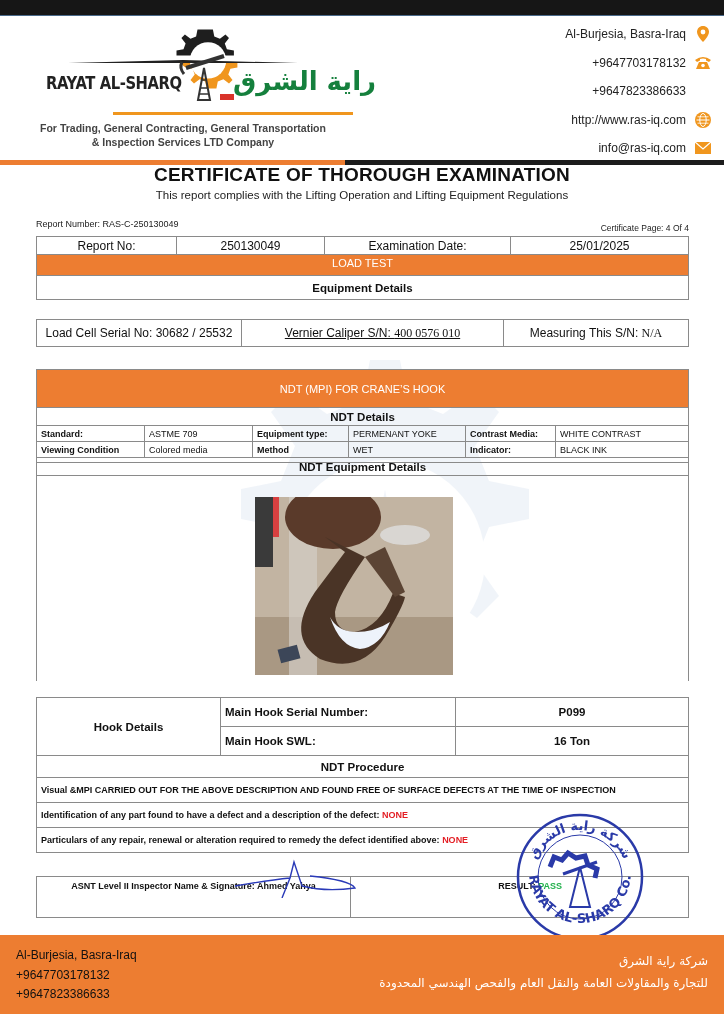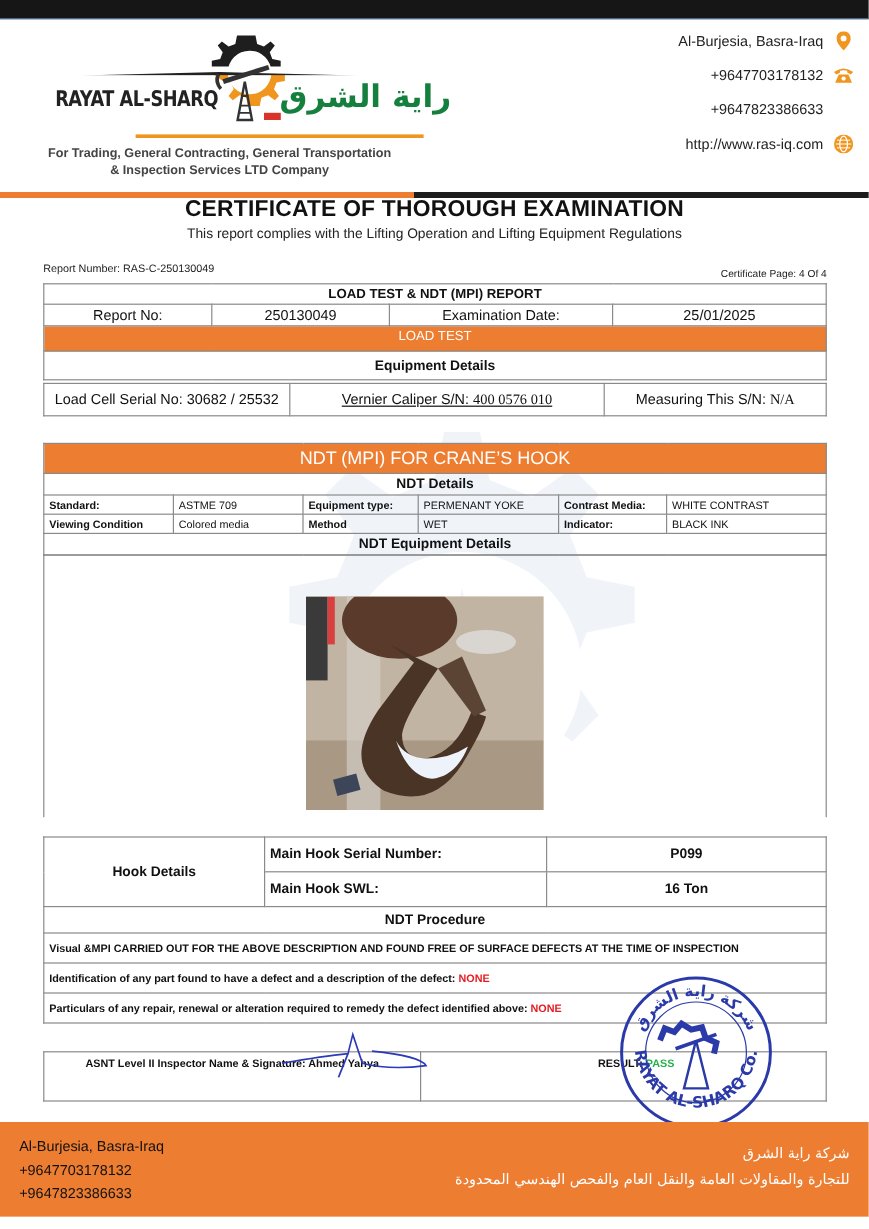--- a/index.html
+++ b/index.html
@@ -45,21 +45,21 @@
   .serif { font-family: "Liberation Serif", serif; }
 
   #t1 { top: 236px; }
   #t1 tr.r-title td { height: 17px; font-size: 11px; font-weight: bold; }
   #t1 tr.r-report td { height: 18px; font-size: 12px; }
   #t1 tr.r-load td { height: 21px; vertical-align: top; padding-top: 2px; }
   #t1 tr.r-eq td { height: 24px; font-size: 11.5px; font-weight: bold; }
 
   #t2 { top: 369px; }
   #t2 td { font-size: 9px; height: 16px; }
-  #t2 tr.r-ndt-title td { height: 25px; font-size: 15px; }
+  #t2 tr.r-ndt-title td { height: 38px; font-size: 11px; }
   #t2 tr.r-sub td { height: 18px; font-size: 11.5px; font-weight: bold; }
   #t2 .lbl { font-weight: bold; }
 
   #t3 { top: 697px; }
   #t3 td { font-size: 11.5px; }
   #t3 tr.r-hook td { height: 29px; }
   #t3 tr.r-proc td { height: 22px; font-weight: bold; }
   #t3 tr.r-line td { height: 25px; font-size: 9px; font-weight: bold; }
   .red { color: #e31e24; }
   .green { color: #22b14c; }
@@ -133,20 +133,29 @@
     <span class="ic">
       <svg width="16" height="16" viewBox="0 0 16 16">
           <circle cx="8" cy="8" r="8" fill="#f0961e"></circle>
           <ellipse cx="8" cy="8" rx="3.2" ry="6.5" fill="none" stroke="#fff" stroke-width="1"></ellipse>
           <line x1="1.5" y1="8" x2="14.5" y2="8" stroke="#fff" stroke-width="1"></line>
           <line x1="2.5" y1="4.8" x2="13.5" y2="4.8" stroke="#fff" stroke-width="0.8"></line>
           <line x1="2.5" y1="11.2" x2="13.5" y2="11.2" stroke="#fff" stroke-width="0.8"></line>
         </svg>
     </span>
   </div>
+  <div class="contact-row">
+    <span>info@ras-iq.com</span>
+    <span class="ic">
+      <svg width="16" height="12" viewBox="0 0 16 12">
+          <rect width="16" height="12" fill="#f0961e"></rect>
+          <path d="M0 0 L8 7 L16 0" fill="none" stroke="#fff" stroke-width="1.3"></path>
+        </svg>
+    </span>
+  </div>
 </div>
 
 <div class="divider orange"></div>
 <div class="divider dark"></div>
 
 <div class="title">CERTIFICATE OF THOROUGH EXAMINATION</div>
 <div class="subtitle">This report complies with the Lifting Operation and Lifting Equipment Regulations</div>
 <div class="report-number">Report Number: RAS-C-250130049</div>
 <div class="cert-page">Certificate Page: 4 Of 4</div>
 
@@ -157,23 +166,20 @@
 </svg>
 
 <table id="t1">
   <colgroup>
       <col style="width:140px">
       <col style="width:148px">
       <col style="width:186px">
       <col style="width:178px">
     </colgroup>
   <tbody>
-      <tr class="r-title">
-    <td colspan="4" class="center">LOAD TEST &amp; NDT (MPI) REPORT</td>
-  </tr>
   <tr class="r-report">
     <td class="center">Report No:</td>
     <td class="center">250130049</td>
     <td class="center">Examination Date:</td>
     <td class="center">25/01/2025</td>
   </tr>
   <tr class="r-load">
     <td colspan="4" class="orange-bar">LOAD TEST</td>
   </tr>
   <tr class="r-eq">

